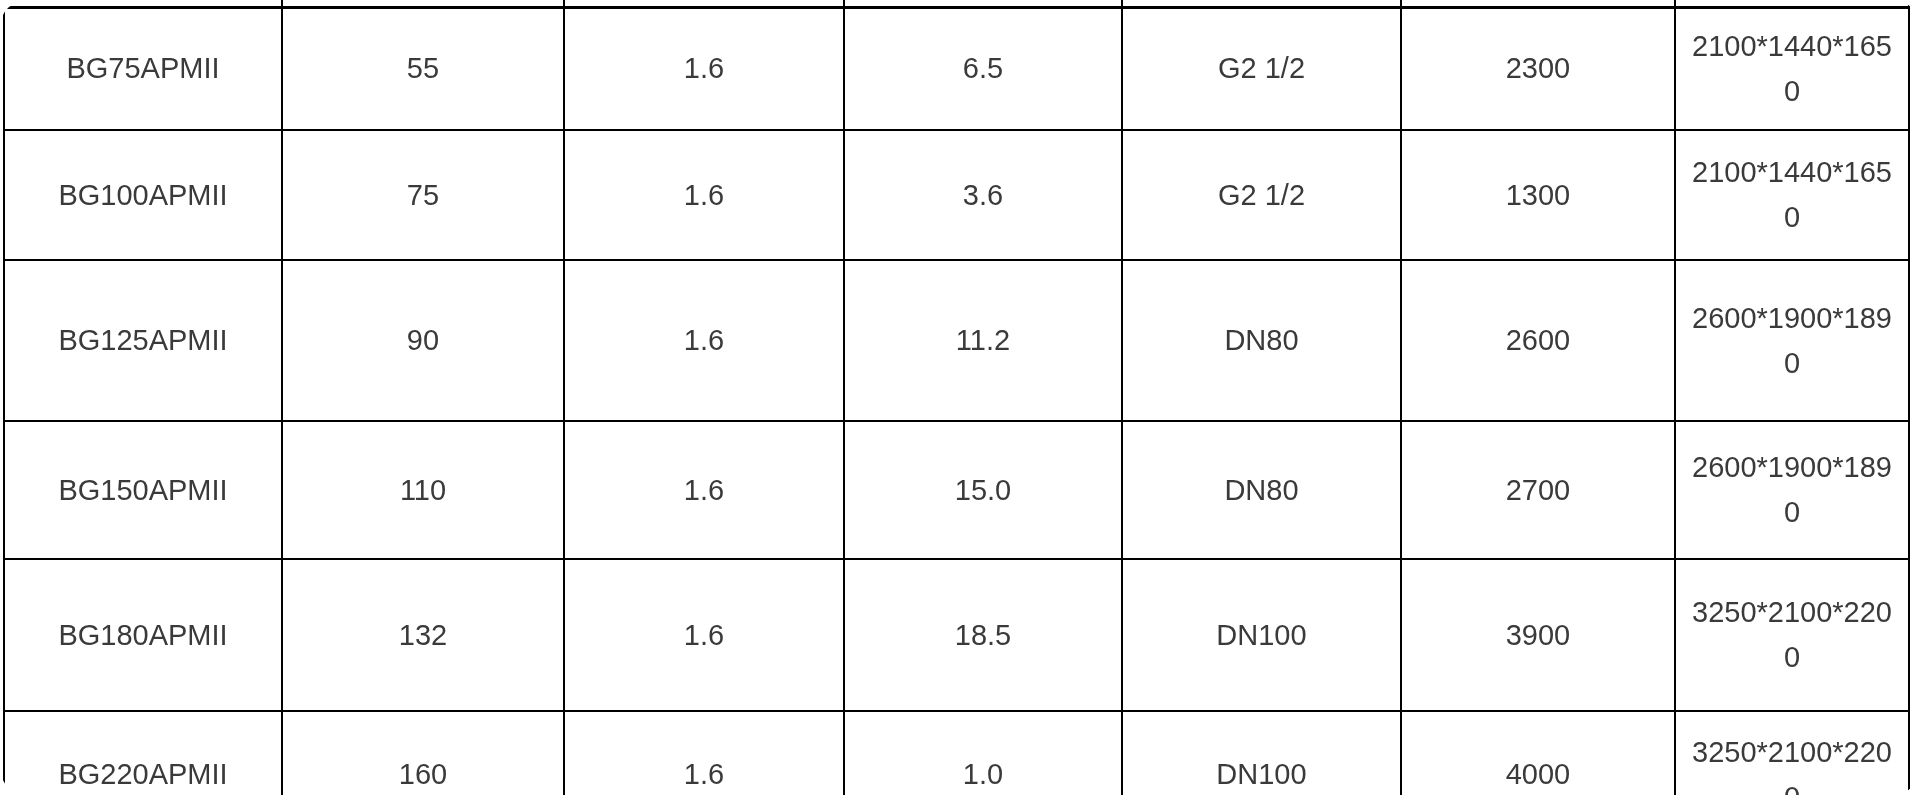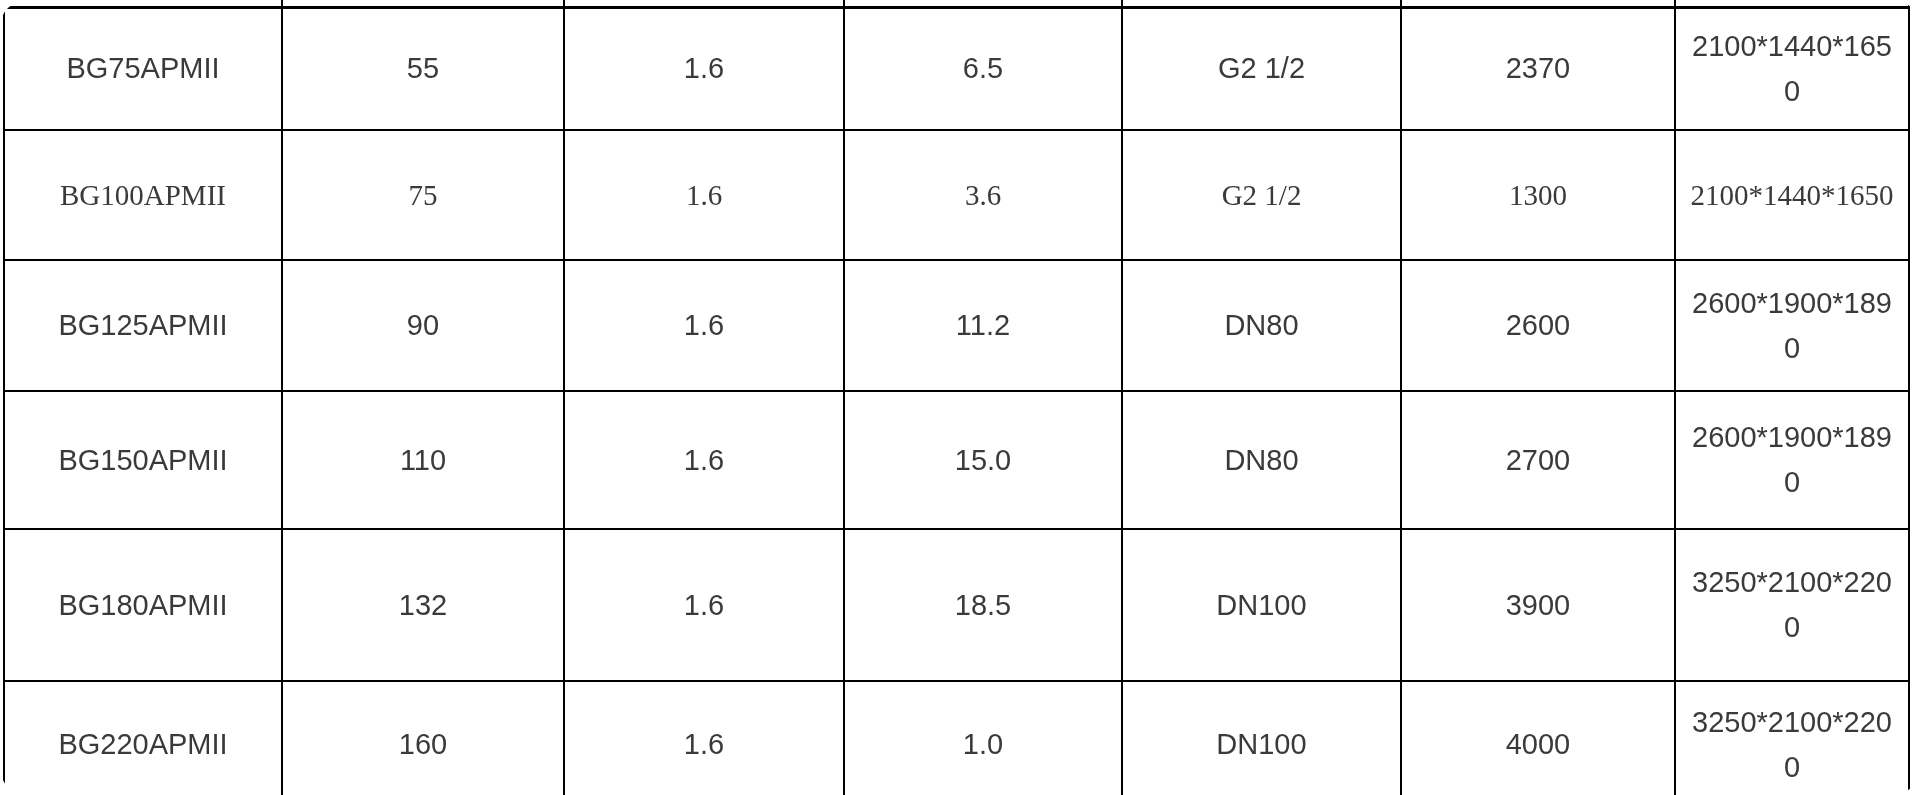--- a/index.html
+++ b/index.html
@@ -32,22 +32,22 @@
     line-height: 45px;
     color: #3a3a3a;
     padding: 0;
     overflow: hidden;
   }
   
   tr.clipped-row { height: 128px; }
   tr.clipped-row td { border-bottom-width: 3px; }
   
   tbody tr:nth-child(2) { height: 123px; }
-  tbody tr:nth-child(3) { height: 130px; font-family: Liberation Serif, serif; }
-  tbody tr:nth-child(4) { height: 131px; }
+  tbody tr:nth-child(3) { height: 130px; }
+  tbody tr:nth-child(4) { height: 161px; }
   tbody tr:nth-child(5) { height: 138px; }
   tbody tr:nth-child(6) { height: 152px; }
   tbody tr:nth-child(7) { height: 128px; }
   tbody tr:last-child td { border-bottom-width: 4px; }
   
   table.spec-table td:last-child {
     word-break: break-all;
     padding: 0 9px;
   }
 </style>
@@ -75,21 +75,21 @@
         <td></td>
         <td></td>
       </tr>
 
     <tr>
           <td>BG75APMII</td>
           <td>55</td>
           <td>1.6</td>
           <td>6.5</td>
           <td>G2 1/2</td>
-          <td>2370</td>
+          <td>2300</td>
           <td>2100*1440*1650</td>
         </tr>
         <tr>
           <td>BG100APMII</td>
           <td>75</td>
           <td>1.6</td>
           <td>3.6</td>
           <td>G2 1/2</td>
           <td>1300</td>
           <td>2100*1440*1650</td>

